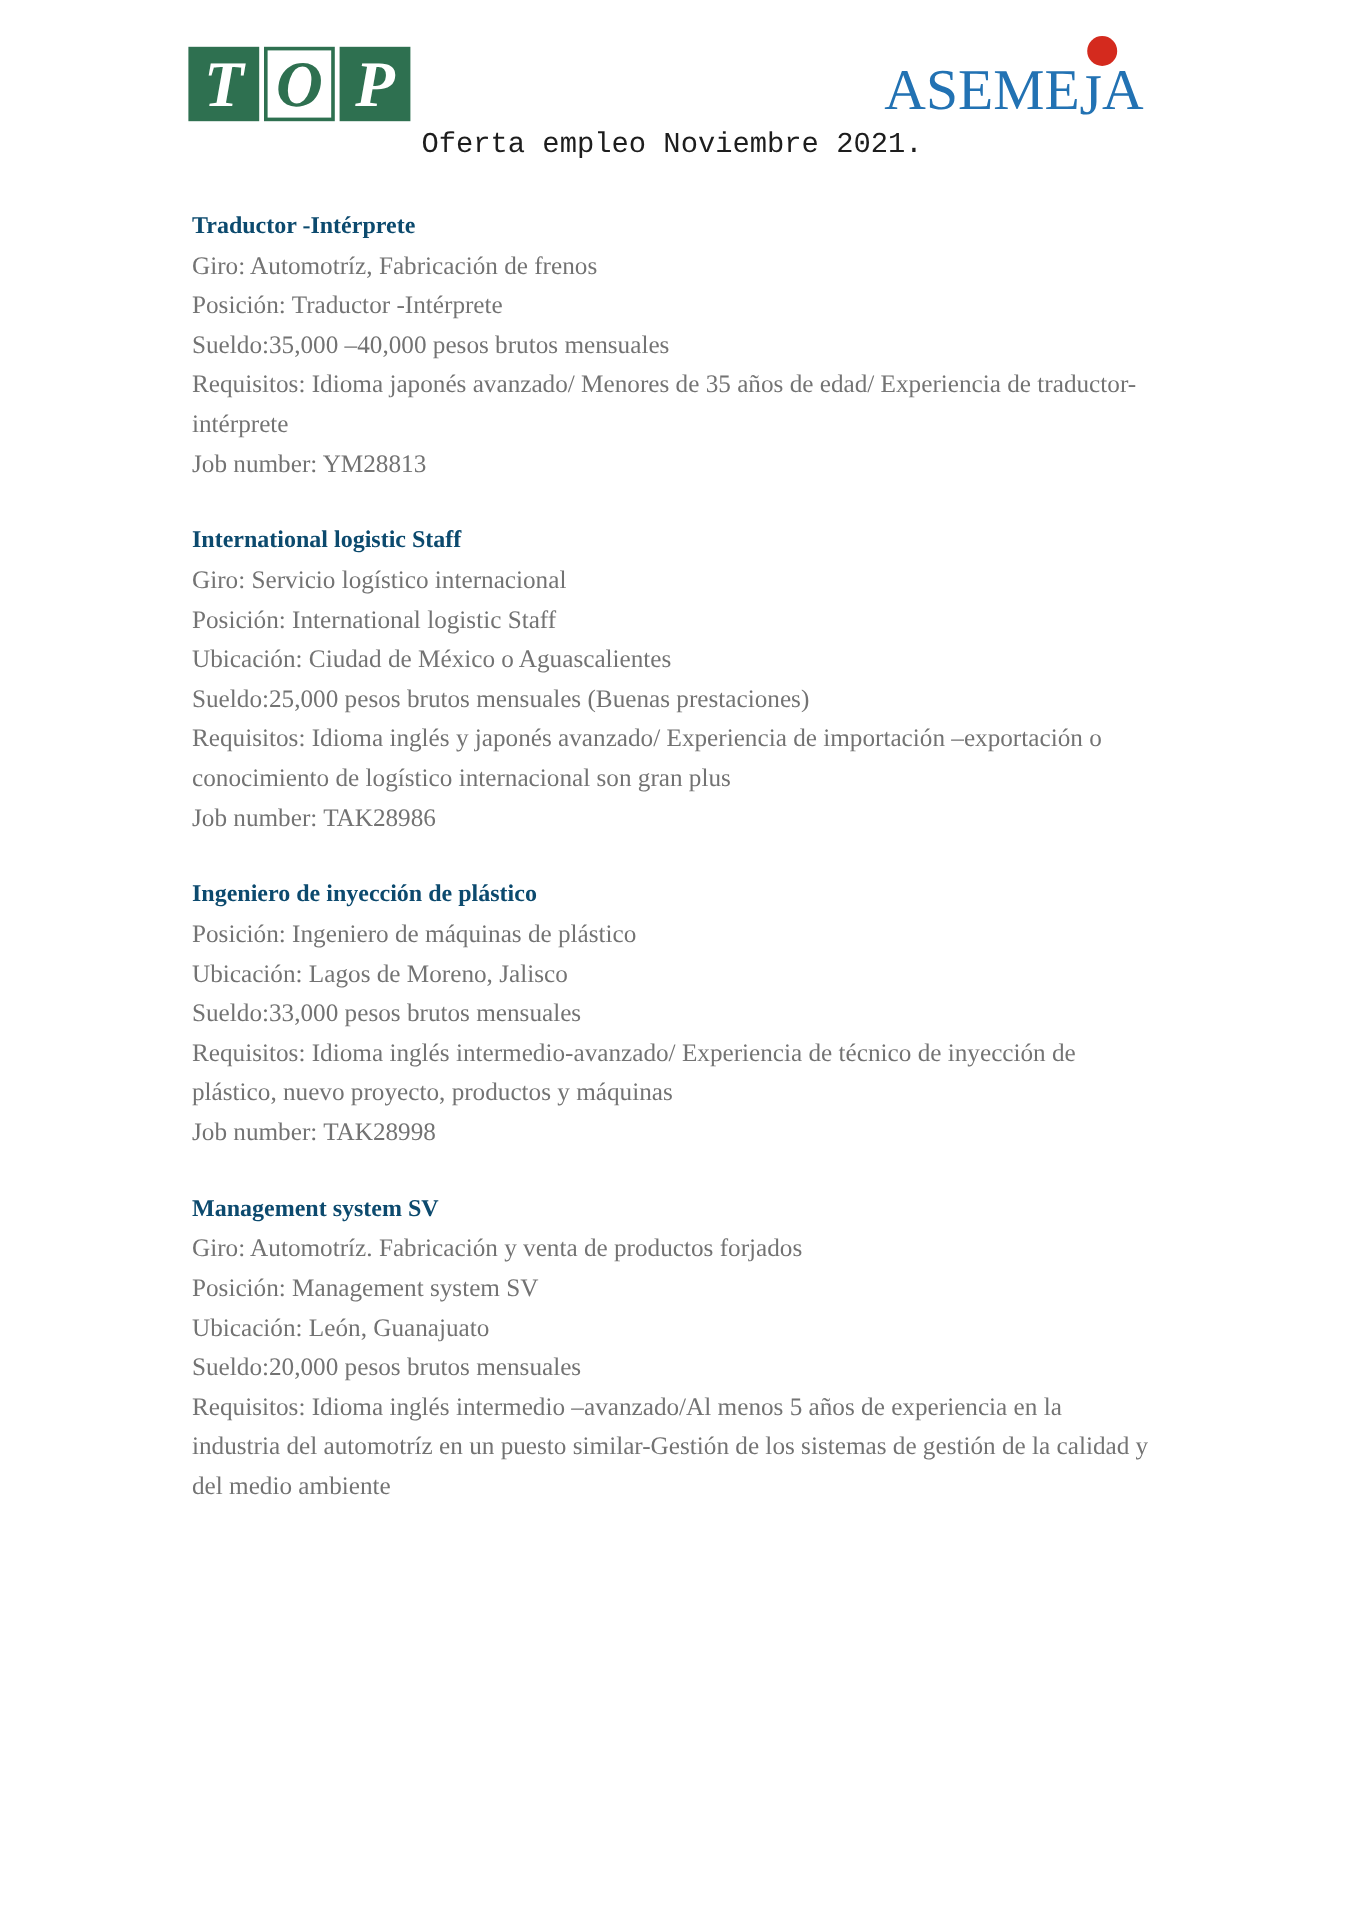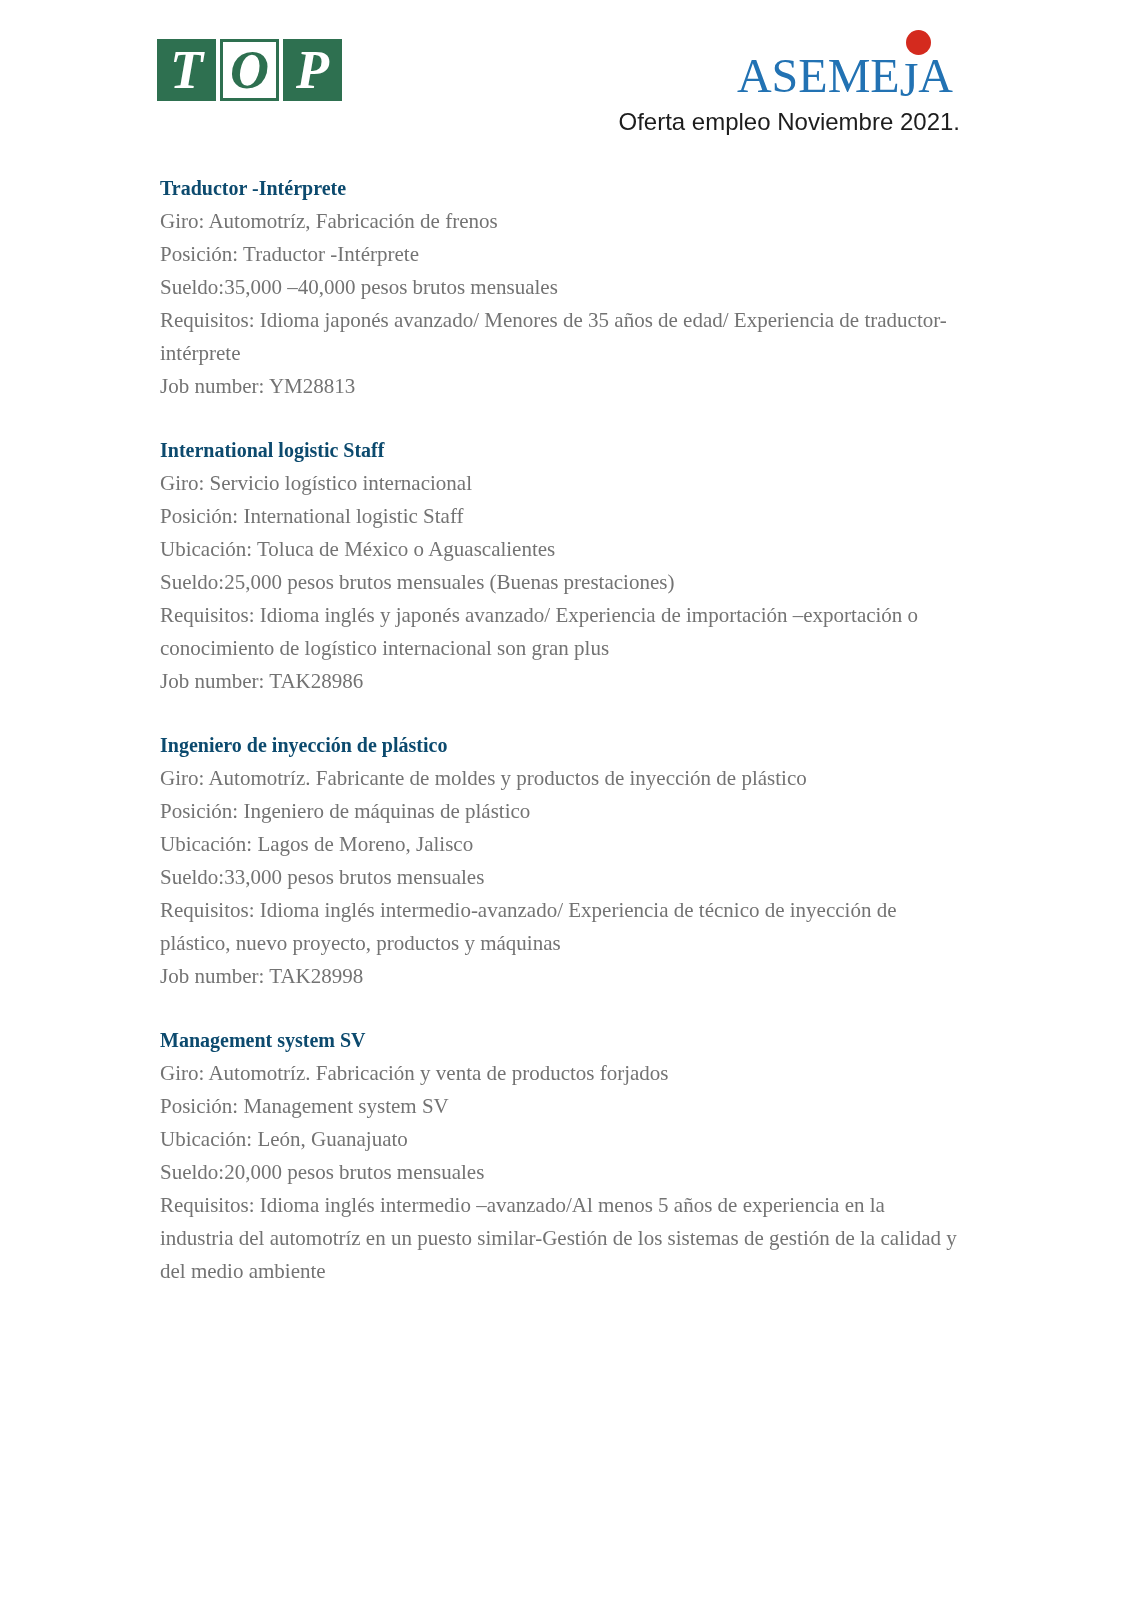--- a/index.html
+++ b/index.html
@@ -72,22 +72,22 @@
     background: #d42a1e;
   }
 
   
   .doc-title {
     position: absolute;
     left: 160px;
     top: 108px;
     width: 800px;
     margin: 0;
-    text-align: right;
-    font-family: Liberation Sans, sans-serif;
+    text-align: center;
+    font-family: Liberation Mono, monospace;
     font-weight: normal;
     font-size: 24px;
     color: #1d1d1d;
   }
 
   
   .content {
     position: absolute;
     left: 160px;
     top: 172px;
@@ -131,29 +131,28 @@
       <p>Posición: Traductor -Intérprete</p>
       <p>Sueldo:35,000 –40,000 pesos brutos mensuales</p>
       <p>Requisitos: Idioma japonés avanzado/ Menores de 35 años de edad/ Experiencia de traductor-intérprete</p>
       <p>Job number: YM28813</p>
     </section>
 
     <section class="job">
       <h2>International logistic Staff</h2>
       <p>Giro: Servicio logístico internacional</p>
       <p>Posición: International logistic Staff</p>
-      <p>Ubicación: Toluca de México o Aguascalientes</p>
+      <p>Ubicación: Ciudad de México o Aguascalientes</p>
       <p>Sueldo:25,000 pesos brutos mensuales (Buenas prestaciones)</p>
       <p>Requisitos: Idioma inglés y japonés avanzado/ Experiencia de importación –exportación o conocimiento de logístico internacional son gran plus</p>
       <p>Job number: TAK28986</p>
     </section>
 
     <section class="job">
       <h2>Ingeniero de inyección de plástico</h2>
-      <p>Giro: Automotríz. Fabricante de moldes y productos de inyección de plástico</p>
       <p>Posición: Ingeniero de máquinas de plástico</p>
       <p>Ubicación: Lagos de Moreno, Jalisco</p>
       <p>Sueldo:33,000 pesos brutos mensuales</p>
       <p>Requisitos: Idioma inglés intermedio-avanzado/ Experiencia de técnico de inyección de plástico, nuevo proyecto, productos y máquinas</p>
       <p>Job number: TAK28998</p>
     </section>
 
     <section class="job">
       <h2>Management system SV</h2>
       <p>Giro: Automotríz. Fabricación y venta de productos forjados</p>

